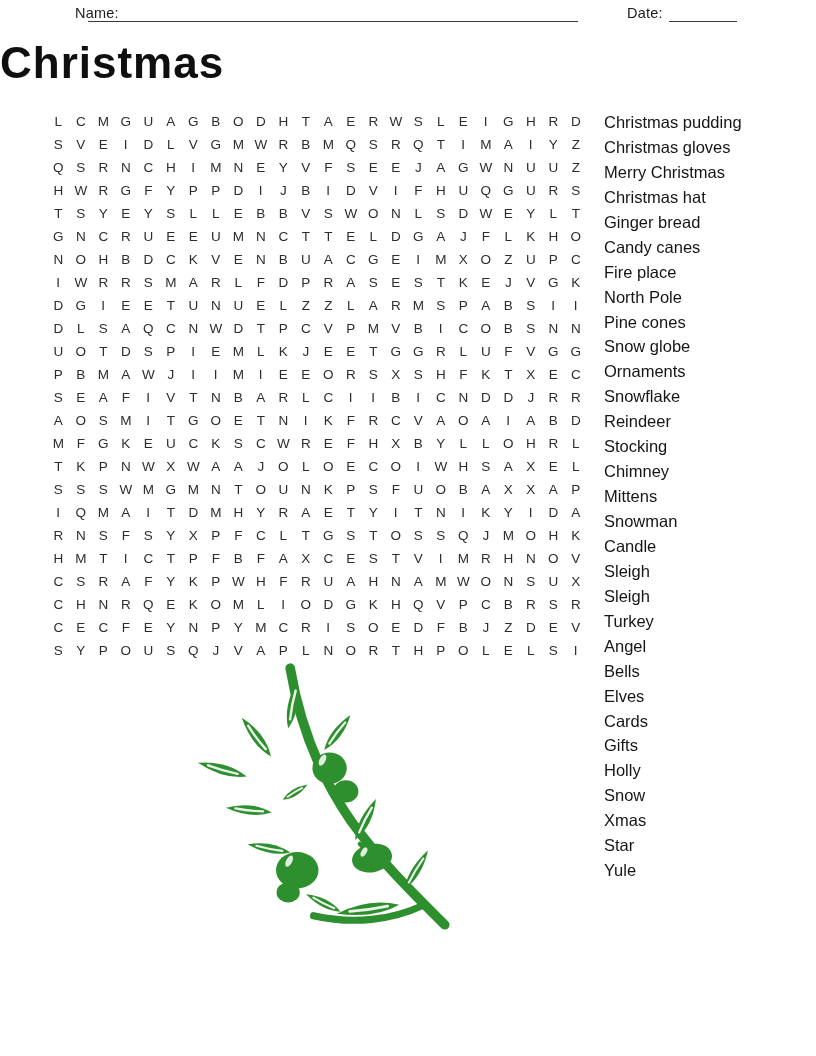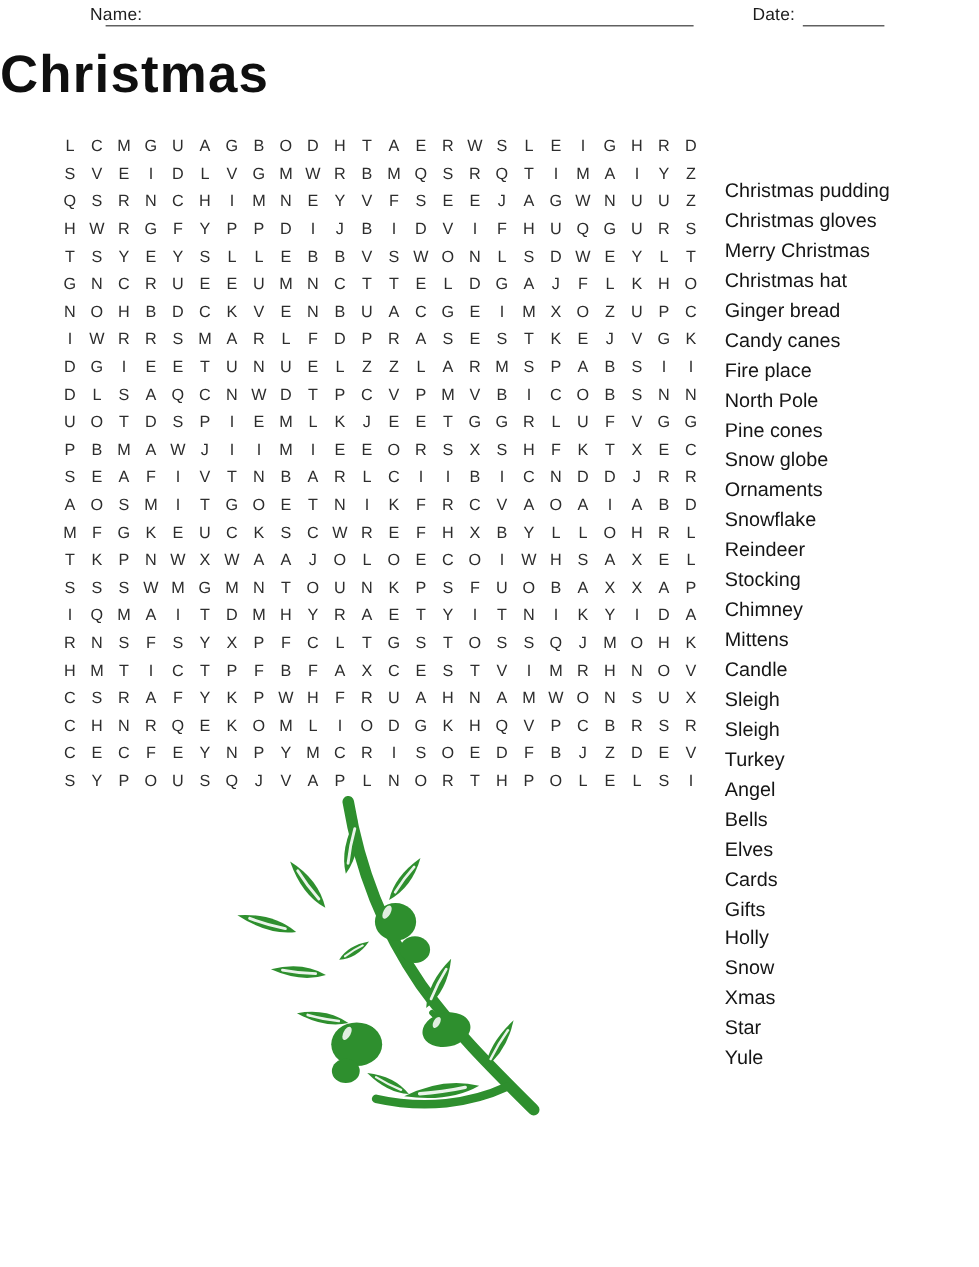--- a/index.html
+++ b/index.html
@@ -20,21 +20,21 @@
            font-size:44px; font-weight:600; color:#0f0f0f; letter-spacing:1px; }
 
   
   .grid { position:absolute; left:47px; top:110px;
           display:grid; grid-template-columns:repeat(24, 22.5px);
           grid-auto-rows:23px; }
   .cell { display:flex; align-items:center; justify-content:center;
           font-size:13.5px; font-weight:500; color:#2d2d2d; }
 
   
-  .words { position:absolute; left:604px; top:110px; list-style:none;margin-top:37px; }
+  .words { position:absolute; left:604px; top:110px; list-style:none; }
   .words li { height:24.95px; line-height:24.95px; font-size:16.5px; color:#151515; white-space:nowrap; }
 
   
   .branch { position:absolute; left:176px; top:656px; width:288px; height:288px; }
   .gfill { fill:var(--green); }
   .gstroke { stroke:var(--green); fill:none; stroke-linecap:round; }
   .midrib { stroke:#ffffff; stroke-width:2.4; fill:none; stroke-linecap:round; opacity:.9; }
   .hilite { fill:#ffffff; opacity:.85; }
 </style>
 </head>
@@ -638,20 +638,21 @@
       <li>Fire place</li>
       <li>North Pole</li>
       <li>Pine cones</li>
       <li>Snow globe</li>
       <li>Ornaments</li>
       <li>Snowflake</li>
       <li>Reindeer</li>
       <li>Stocking</li>
       <li>Chimney</li>
       <li>Mittens</li>
+      <li>Snowman</li>
       <li>Candle</li>
       <li>Sleigh</li>
       <li>Sleigh</li>
       <li>Turkey</li>
       <li>Angel</li>
       <li>Bells</li>
       <li>Elves</li>
       <li>Cards</li>
       <li>Gifts</li>
       <li>Holly</li>

